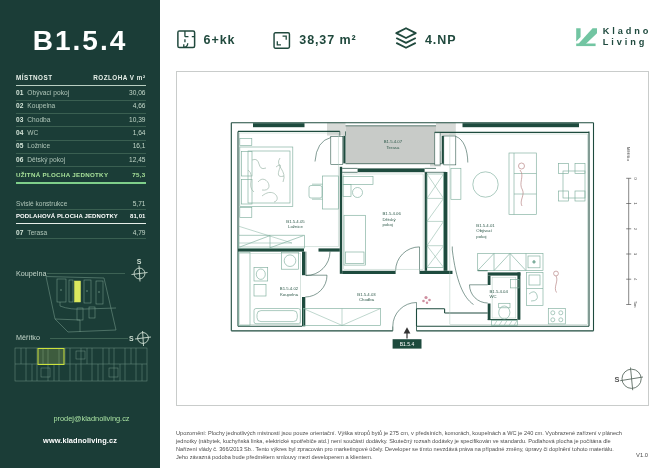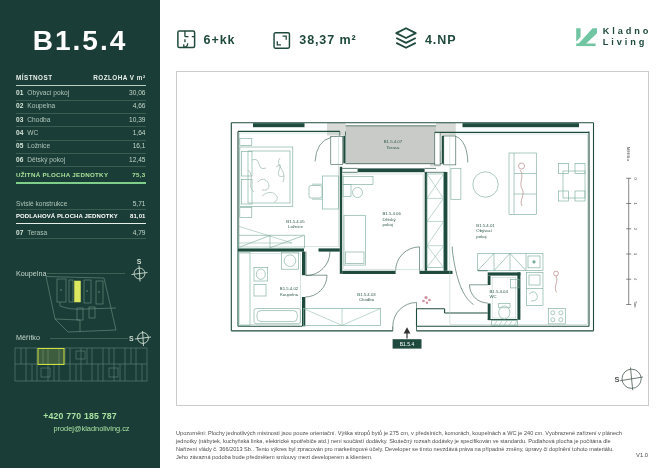--- a/index.html
+++ b/index.html
@@ -141,22 +141,22 @@
       <path d="M13,2 L13,35 M24,2 L24,35 M35,2 L35,35 M46,2 L46,35 M57,2 L57,35 M68,2 L68,35 M79,2 L79,35 M90,2 L90,35 M101,2 L101,35 M112,2 L112,35 M123,2 L123,35"></path>
       <path d="M8,2 L8,18 M19,18 L19,35 M30,2 L30,18 M41,18 L41,35 M52,2 L52,18 M63,18 L63,35 M74,2 L74,18 M85,18 L85,35 M96,2 L96,18 M107,18 L107,35 M118,2 L118,18 M129,18 L129,35"></path>
       <rect x="28" y="22" width="9" height="9"></rect>
       <rect x="63" y="5" width="9" height="8"></rect>
       <rect x="96" y="22" width="9" height="9"></rect>
     </g>
     <rect x="25" y="2.5" width="26" height="16" fill="rgba(220,233,94,0.18)" stroke="#cde23c" stroke-width="1"></rect>
   </svg>
 
   <div id="contact">
-    <div class="ph">+420 770 185 787</div>
     <div class="em">prodej@kladnoliving.cz</div>
+    <div class="ww">www.kladnoliving.cz</div>
   </div>
 </div>
 
 <div id="hdr">
   <svg class="abs" style="left:17px;top:30px" width="18.5" height="18.5" viewBox="0 0 21 21">
     <rect x="1" y="1" width="19" height="19" rx="1.7" fill="none" stroke="#20493d" stroke-width="1.7"></rect>
     <path d="M9,1 V7.6 M9,7.6 H13 M16.8,7.6 H20 M9,10.6 V13.8 M7.7,20 V16.2 M7.7,19.6 Q12,19.4 12.2,15" fill="none" stroke="#20493d" stroke-width="1.5"></path>
   </svg>
   <div class="htxt" style="left:43.6px">6+kk</div>
   <svg class="abs" style="left:113px;top:31.5px" width="17.5" height="17" viewBox="0 0 21 21">

